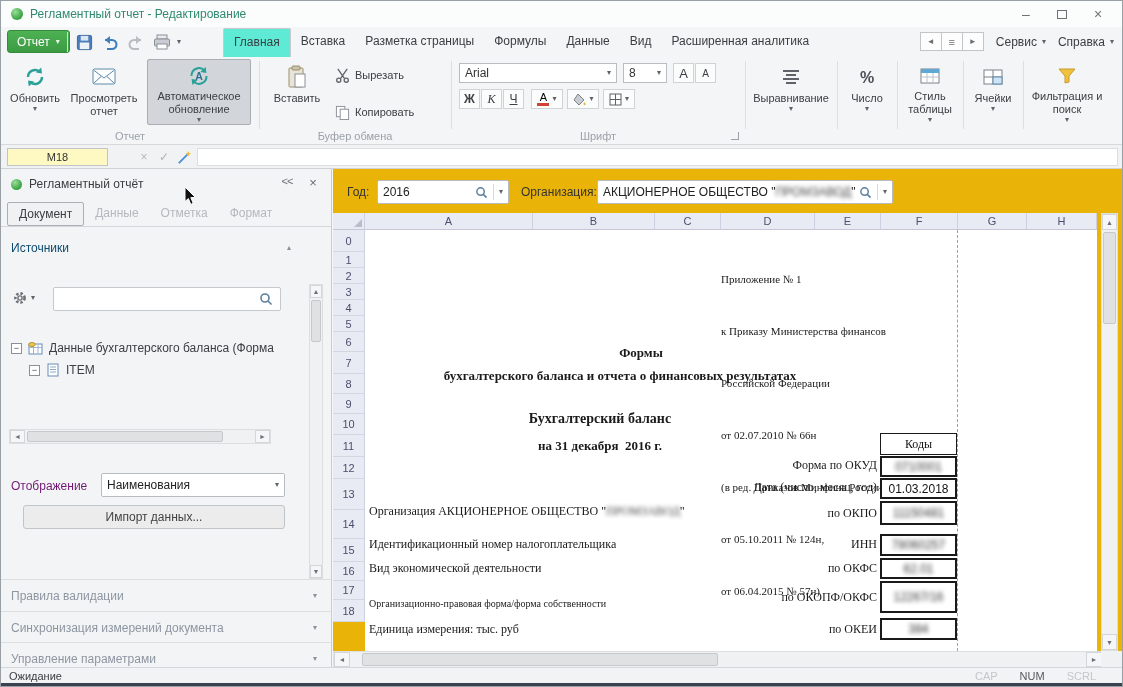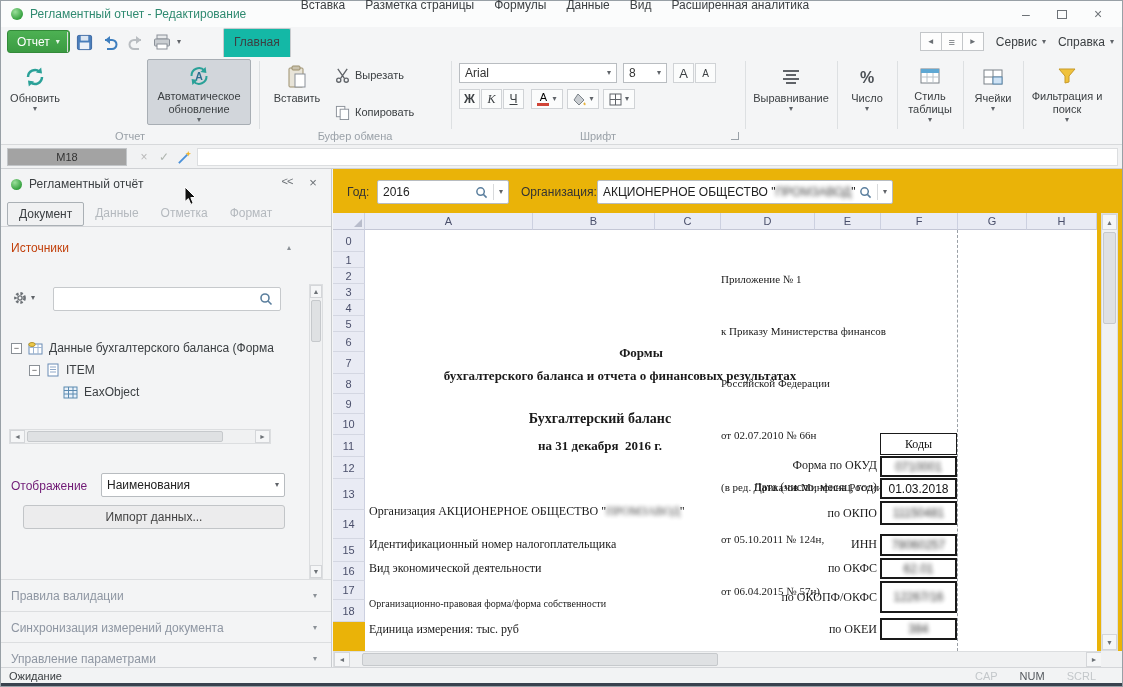--- a/index.html
+++ b/index.html
@@ -18,21 +18,21 @@
 
   
   #menurow { position:absolute; top:26px; left:0; right:0; height:30px; }
   #report-btn { position:absolute; left:6px; top:3px; height:23px; padding:0 9px; background:linear-gradient(#4db153,#3b9b42); border:1px solid #338a39; border-radius:3px; color:#fff; font-size:12px; display:flex; align-items:center; gap:6px; }
   #report-btn .arrow { color:#e8f5e8; }
   .qa-sep { position:absolute; left:66px; top:5px; height:20px; width:1px; background:#d8dadc; }
   .qa-btn { position:absolute; top:5px; width:22px; height:20px; display:flex; align-items:center; justify-content:center; }
   .arrow { font-size:8px; color:#5f6368; line-height:8px; }
   .tabs { position:absolute; left:222px; bottom:0; display:flex; }
   .tab { padding:6px 10px 7px; font-size:12px; color:#3c4043; white-space:nowrap; }
-  .tab.active { background:#14b8a6; border:1px solid #c8cbce; border-bottom:none; border-radius:2px 2px 0 0; padding-bottom:8px;margin-top:36px; }
+  .tab.active { background:#5eead4; border:1px solid #c8cbce; border-bottom:none; border-radius:2px 2px 0 0; padding-bottom:8px; }
   .menurow-right { position:absolute; right:8px; top:5px; display:flex; align-items:center; gap:12px; font-size:12px; color:#3c4043; }
   .navgroup { display:flex; }
   .nav-box { width:22px; height:19px; border:1px solid #c3c6c9; background:#fdfdfd; display:flex; align-items:center; justify-content:center; font-size:8px; color:#6a6f74; margin-left:-1px; }
   .menu-dd { display:flex; align-items:center; gap:5px; }
 
   
   #ribbon { position:absolute; top:56px; left:0; right:0; height:72px; background:#f4f5f6; }
   .rib-sep { position:absolute; top:4px; height:78px; width:1px; background:#dde0e2; }
   .bigbtn { position:absolute; top:2px; height:66px; display:flex; flex-direction:column; align-items:center; padding-top:3px; font-size:11px; color:#3c4043; text-align:center; line-height:13px; border:1px solid transparent; border-radius:2px; }
   .bigbtn .ico { height:28px; display:flex; align-items:center; margin-bottom:1px; }
@@ -41,33 +41,33 @@
   .combo { position:absolute; background:#fff; border:1px solid #b9bdc1; display:flex; align-items:center; font-size:12px; color:#333; padding:0 5px; height:20px; }
   .combo .arrow { margin-left:auto; padding-left:6px; }
   .fmtbtn { position:absolute; width:21px; height:20px; display:flex; align-items:center; justify-content:center; font-size:12px; color:#3c4043; border:1px solid #d0d3d6; background:#fbfcfc; }
   .minibox { position:absolute; height:20px; border:1px solid #d0d3d6; background:#fbfcfc; display:flex; align-items:center; justify-content:center; gap:3px; }
   #grouplabels { position:absolute; top:128px; left:0; right:0; height:16px; background:#f4f5f6; border-bottom:1px solid #d7d9db; font-size:11px; color:#9aa1a8; }
   .grp-label { position:absolute; top:1px; text-align:center; }
   .launcher { position:absolute; top:3px; width:8px; height:8px; border-right:1px solid #9aa1a8; border-bottom:1px solid #9aa1a8; }
 
   
   #formulabar { position:absolute; top:144px; left:0; right:0; height:24px; background:#f1f2f3; border-bottom:1px solid #cfd1d4; }
-  .namebox { position:absolute; left:6px; top:3px; width:120px; height:18px; background:#a3a3a3; border:1px solid #c2c5c8; font-size:11px; color:#333; display:flex; align-items:center; justify-content:center; }
+  .namebox { position:absolute; left:6px; top:3px; width:101px; height:18px; background:#fef9c3; border:1px solid #c2c5c8; font-size:11px; color:#333; display:flex; align-items:center; justify-content:center; }
   .fx-btn { position:absolute; top:3px; width:18px; height:18px; display:flex; align-items:center; justify-content:center; font-size:12px; }
   #formula-input { position:absolute; left:196px; right:4px; top:3px; height:18px; background:#fff; border:1px solid #dcdee0; }
 
   
   #panel { position:absolute; top:168px; left:0; width:331px; bottom:19px; background:#f3f4f5; border-right:1px solid #c9cccf; overflow:hidden; }
   .panel-header { position:absolute; top:0; left:0; right:0; height:30px; display:flex; align-items:center; padding:0 10px; }
   .panel-title { font-size:12px; color:#3c4043; margin-left:7px; }
   .ph-btn { position:absolute; top:6px; color:#6a6f74; font-size:11px; width:20px; text-align:center; }
   .panel-tabs { position:absolute; top:30px; left:0; right:0; height:28px; display:flex; padding:3px 6px 0; border-bottom:1px solid #d4d6d9; }
   .ptab { padding:4px 11px; font-size:12px; color:#b4b9be; white-space:nowrap; }
   .ptab.active { color:#3c4043; background:#f0f1f2; border:1px solid #aab0b5; border-radius:2px; }
-  .sec-head { position:absolute; left:10px; font-size:12px; color:#c2410c; }
+  .sec-head { position:absolute; left:10px; font-size:12px; color:#0c4a6e; }
   .sec-arrow { position:absolute; font-size:8px; color:#8a9096; }
   #panel-search { position:absolute; left:52px; top:118px; width:228px; height:24px; background:#fff; border:1px solid #c6c9cc; border-radius:2px; font-size:12px; padding:0 24px 0 6px; font-family:"Liberation Sans",sans-serif; }
   .tree-item { position:absolute; display:flex; align-items:center; gap:6px; font-size:12px; color:#3c4043; white-space:nowrap; overflow:hidden; }
   .exp { width:11px; height:11px; border:1px solid #8a9096; background:#fff; display:inline-flex; align-items:center; justify-content:center; font-size:9px; line-height:1; color:#444; flex:none; }
   .scroll-track { position:absolute; background:#f0f1f2; border:1px solid #dcdee0; }
   .scroll-btn { position:absolute; background:#f5f6f7; border:1px solid #d4d6d9; display:flex; align-items:center; justify-content:center; font-size:7px; color:#6d7277; }
   .scroll-thumb { position:absolute; background:#dfe1e3; border:1px solid #c6c9cc; border-radius:2px; }
   .panel-btn { position:absolute; background:#ececed; border:1px solid #c2c5c8; border-radius:3px; font-size:12px; color:#444; display:flex; align-items:center; justify-content:center; }
   .panel-section { position:absolute; left:0; right:0; border-top:1px solid #dcdee0; }
   .panel-section .txt { position:absolute; left:10px; top:9px; font-size:12px; color:#8e96a2; white-space:nowrap; }
@@ -200,20 +200,30 @@
         <svg width="24" height="24" viewBox="0 0 24 24">
             <path d="M5 12a7 7 0 0 1 11.5-5.3" fill="none" stroke="#2aa198" stroke-width="2.5"></path>
             <polygon points="18.2,2.6 19,8.6 13,7.6" fill="#2aa198"></polygon>
             <path d="M19 12a7 7 0 0 1-11.5 5.3" fill="none" stroke="#2aa198" stroke-width="2.5"></path>
             <polygon points="5.8,21.4 5,15.4 11,16.4" fill="#2aa198"></polygon>
           </svg>
       </span>
       <span>Обновить</span>
       <span class="arrow">▾</span>
     </div>
+    <div class="bigbtn" style="left:64px;width:78px">
+      <span class="ico">
+        <svg width="24" height="18" viewBox="0 0 24 18">
+            <rect x="1" y="1" width="22" height="15" rx="1.5" fill="#fdfdfd" stroke="#5b8aa8"></rect>
+            <path d="M1.5 2l10.5 8L22.5 2" fill="none" stroke="#5b8aa8"></path>
+            <path d="M1.5 15.5L9 8.5M22.5 15.5L15 8.5" stroke="#5b8aa8"></path>
+          </svg>
+      </span>
+      <span style="width:74px">Просмотреть отчет</span>
+    </div>
     <div class="bigbtn pressed" style="left:146px;width:104px">
       <span class="ico">
         <svg width="24" height="24" viewBox="0 0 24 24">
             <path d="M4.5 12a7.5 7.5 0 0 1 13-5.4" fill="none" stroke="#2aa198" stroke-width="2"></path>
             <polygon points="18.6,3 19.4,9 13.4,8" fill="#2aa198"></polygon>
             <path d="M19.5 12a7.5 7.5 0 0 1-13 5.4" fill="none" stroke="#2aa198" stroke-width="2"></path>
             <polygon points="5.4,21 4.6,15 10.6,16" fill="#2aa198"></polygon>
             <text x="12" y="15.8" font-size="10.5" text-anchor="middle" fill="#2f6f8f" font-weight="bold" font-family="Liberation Sans">A</text>
           </svg>
       </span>
@@ -428,27 +438,20 @@
     </div>
     <div class="tree-item" style="left:28px;top:194px;width:260px">
       <span class="exp">
           <span>−</span>
         </span>
       <svg width="14" height="14" viewBox="0 0 14 14">
           <rect x="2" y="1" width="10" height="12" fill="#fff" stroke="#6b8cb5"></rect>
           <path d="M4 4h6M4 6.5h6M4 9h6" stroke="#8fa8c8"></path>
         </svg>
       <span>ITEM</span>
-    </div>
-    <div class="tree-item" style="left:62px;top:216px;width:226px">
-      <svg width="15" height="13" viewBox="0 0 15 13">
-          <rect x="1" y="1" width="13" height="11" fill="#eaf2fa" stroke="#5b8ab0"></rect>
-          <path d="M1 4.5h13M1 8h13M5.5 1v11M10 1v11" stroke="#5b8ab0"></path>
-        </svg>
-      <span>EaxObject</span>
     </div>
 
     <div class="scroll-track" style="left:8px;top:260px;width:262px;height:15px">
       <span class="scroll-btn" style="left:0;top:0;width:15px;height:13px">
           <span>◄</span>
         </span>
       <span class="scroll-thumb" style="left:17px;top:1px;width:196px;height:11px"></span>
       <span class="scroll-btn" style="right:0;top:0;width:15px;height:13px">
           <span>►</span>
         </span>

